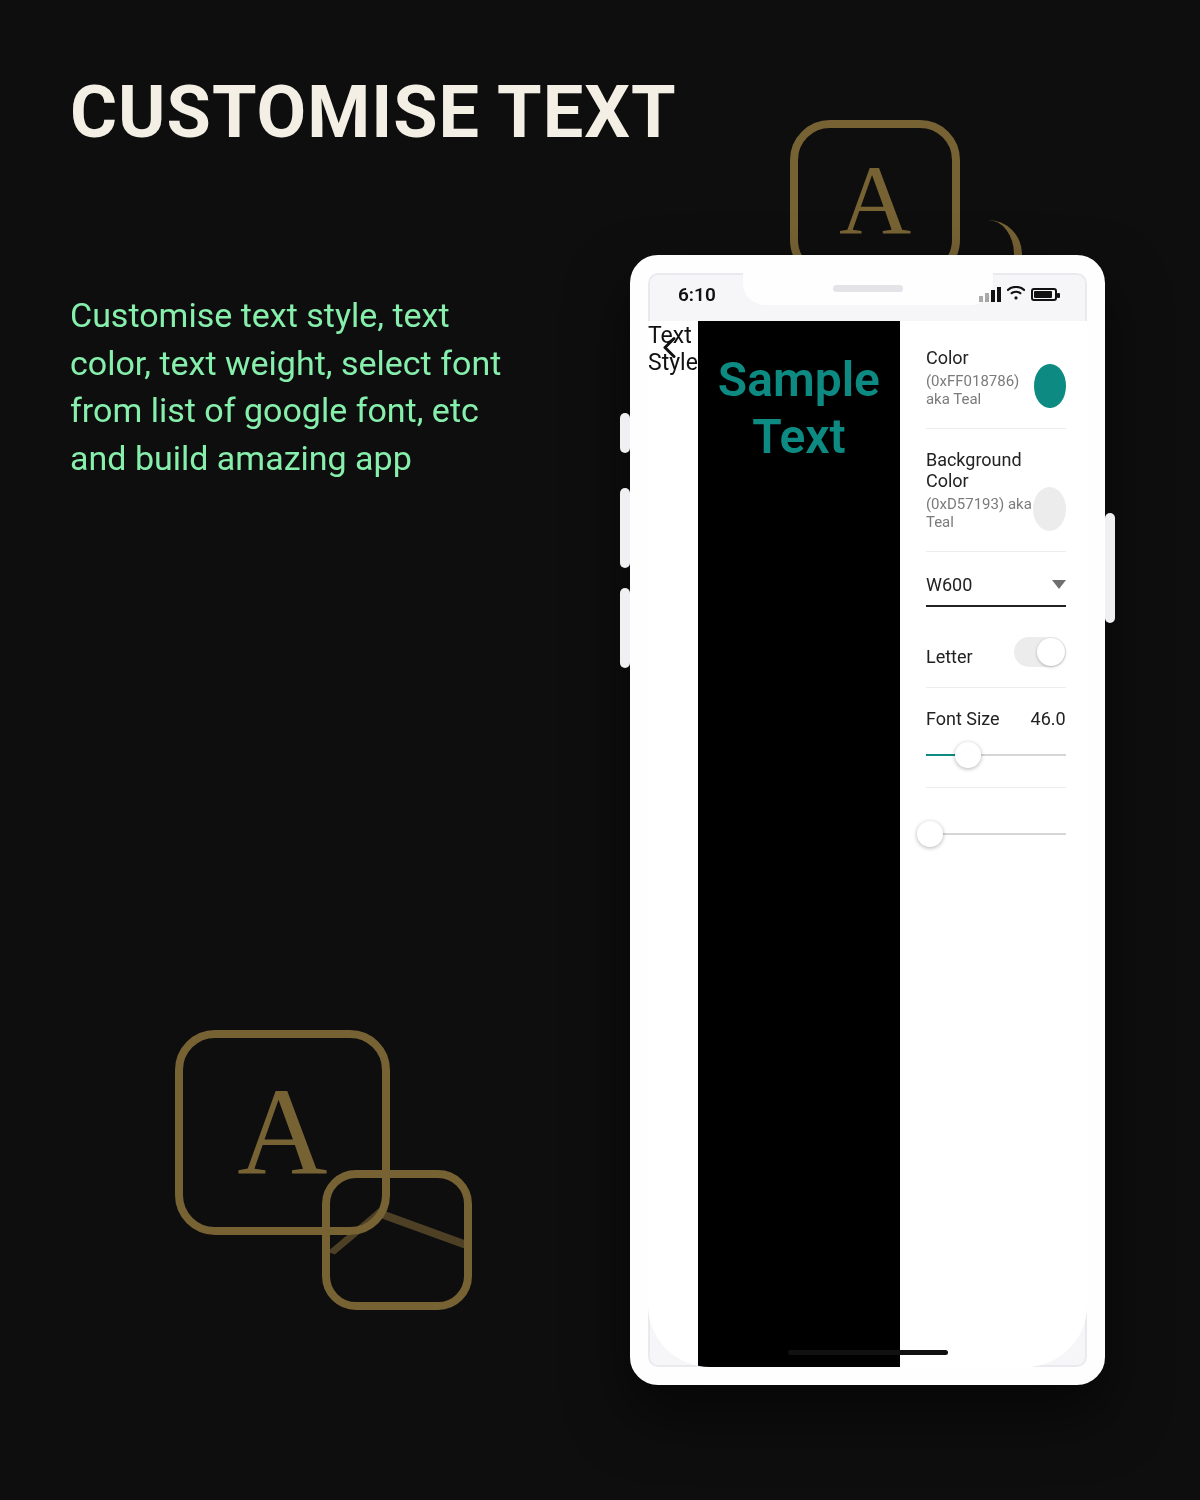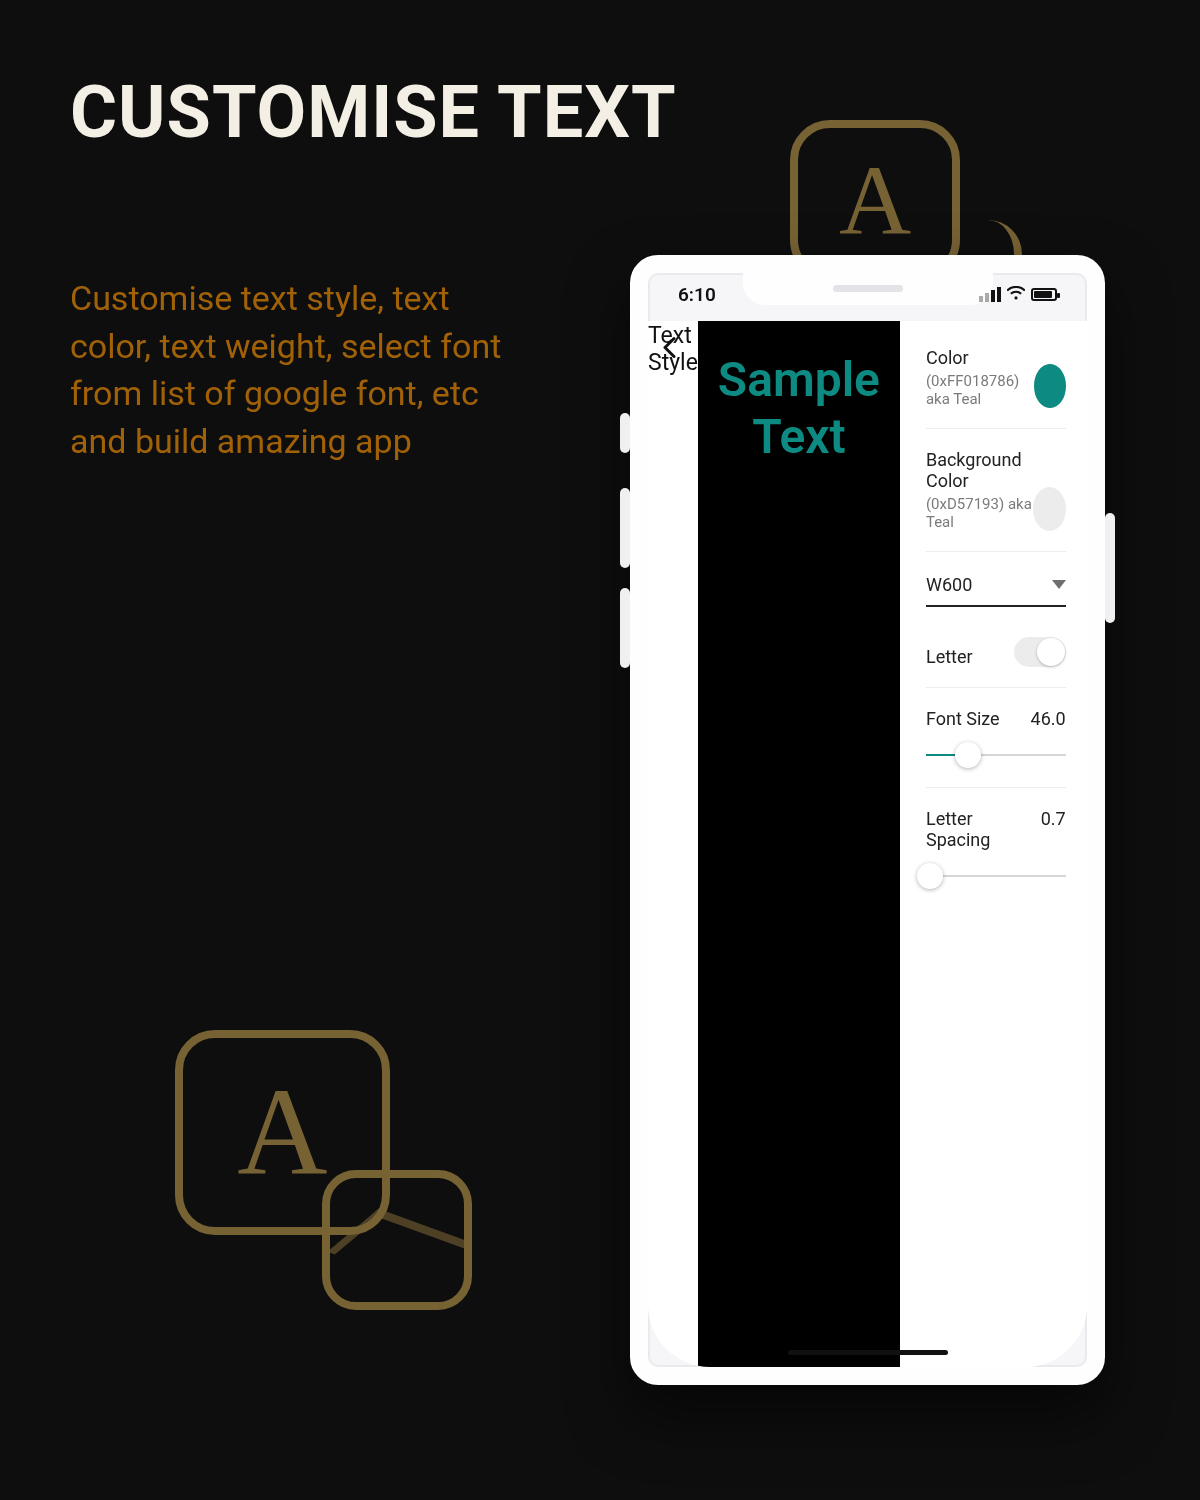--- a/index.html
+++ b/index.html
@@ -18,22 +18,22 @@
     color: #f3efe4;
     font-size: 72px;
     font-weight: 700;
     letter-spacing: 1px;
     line-height: 1.05;
     max-width: 700px;
   }
   .subcopy {
     position: absolute;
     left: 70px;
-    top: 275px;
-    color: #a16207;
+    top: 292px;
+    color: #86efac;
     font-size: 34px;
     line-height: 1.4;
     max-width: 440px;
   }
   
   .a-badge {
     position: absolute;
     border: 8px solid #776234;
     border-radius: 40px;
     display: flex;
@@ -306,24 +306,20 @@
         </div>
         <div class="slider">
           <div class="track"></div>
           <div class="fill" id="fs-fill" style="width: 30%;"></div>
           <div class="thumb" id="fs-thumb" style="left: 30%;"></div>
         </div>
       </div>
       <div class="divider" style="margin-top:14px;"></div>
 
       <div style="padding:20px 0 6px;">
-        <div style="display:flex;justify-content:space-between;">
-          <span class="label">Letter Spacing</span>
-          <span class="label">0.7</span>
-        </div>
         <div class="slider">
           <div class="track"></div>
           <div class="fill" id="ls-fill" style="width: 3%;"></div>
           <div class="thumb" id="ls-thumb" style="left: 3%;"></div>
         </div>
       </div>
 
     </div>
 
     <div class="home-indicator"></div>

